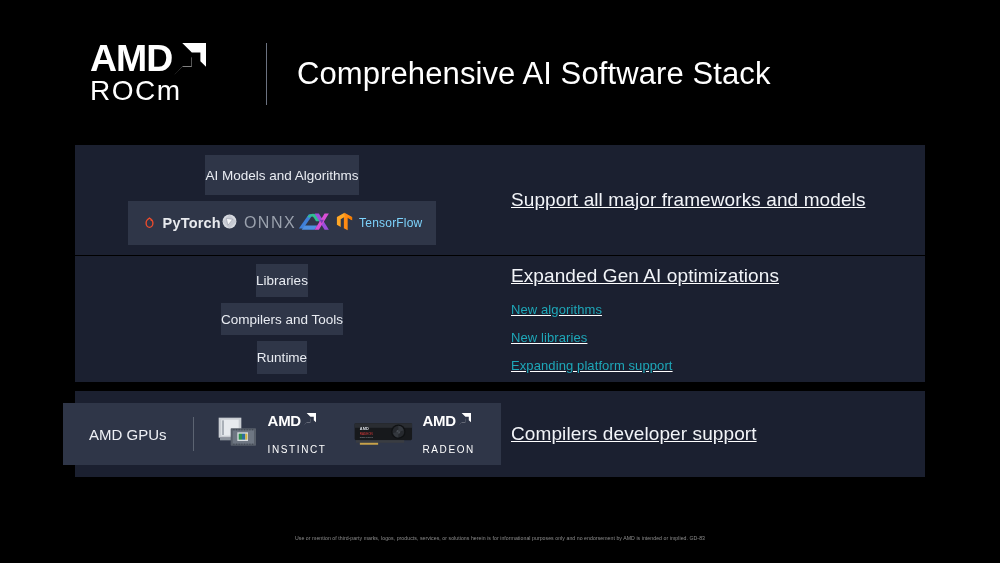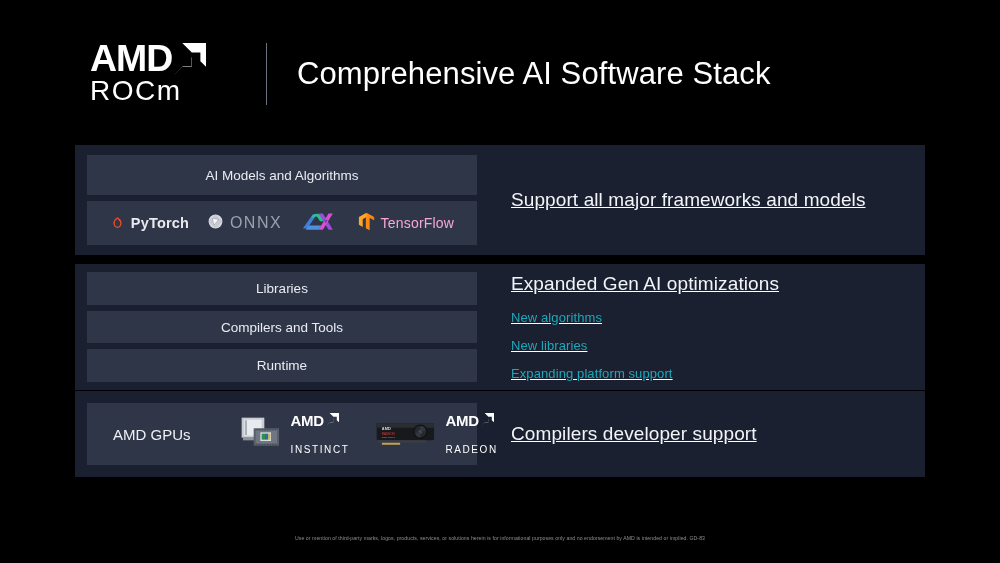--- a/index.html
+++ b/index.html
@@ -75,31 +75,32 @@
 
   
   .panel {
     position: absolute;
     left: 75px;
     width: 850px;
     background: #1b2030;
     display: flex;
   }
   #panel-frameworks { top: 145px; height: 110px; }
-  #panel-rocm       { top: 264px; height: 126px; }
+  #panel-rocm       { top: 256px; height: 126px; }
   #panel-hardware   { top: 391px; height: 86px; }
 
   .panel-left {
     width: 412px;
     padding: 8px 10px 8px 12px;
     box-sizing: border-box;
     display: flex;
     flex-direction: column;
     justify-content: center;
     gap: 6px;
+    align-items: center;
   }
   .panel-right {
     flex: 1;
     padding: 0 0 0 24px;
     box-sizing: border-box;
     display: flex;
     flex-direction: column;
     justify-content: center;
     text-decoration: underline;
   }
@@ -142,21 +143,21 @@
     align-items: center;
     gap: 6px;
     height: 26px;
   }
   .logo-label {
     font-size: 14.5px;
     letter-spacing: 0.2px;
   }
   .pytorch-label { color: #e8eaee; font-weight: bold; }
   .onnx-label { color: #9aa1ad; font-size: 16px; letter-spacing: 1.5px; }
-  .tf-label { color: #f9a8d4; font-size: 14px; }
+  .tf-label { color: #7dd3fc; font-size: 12px; }
 
   
   .hw-label {
     font-size: 15px;
     color: #eef0f5;
     white-space: nowrap;
   }
   .hw-divider {
     width: 1px;
     height: 34px;

